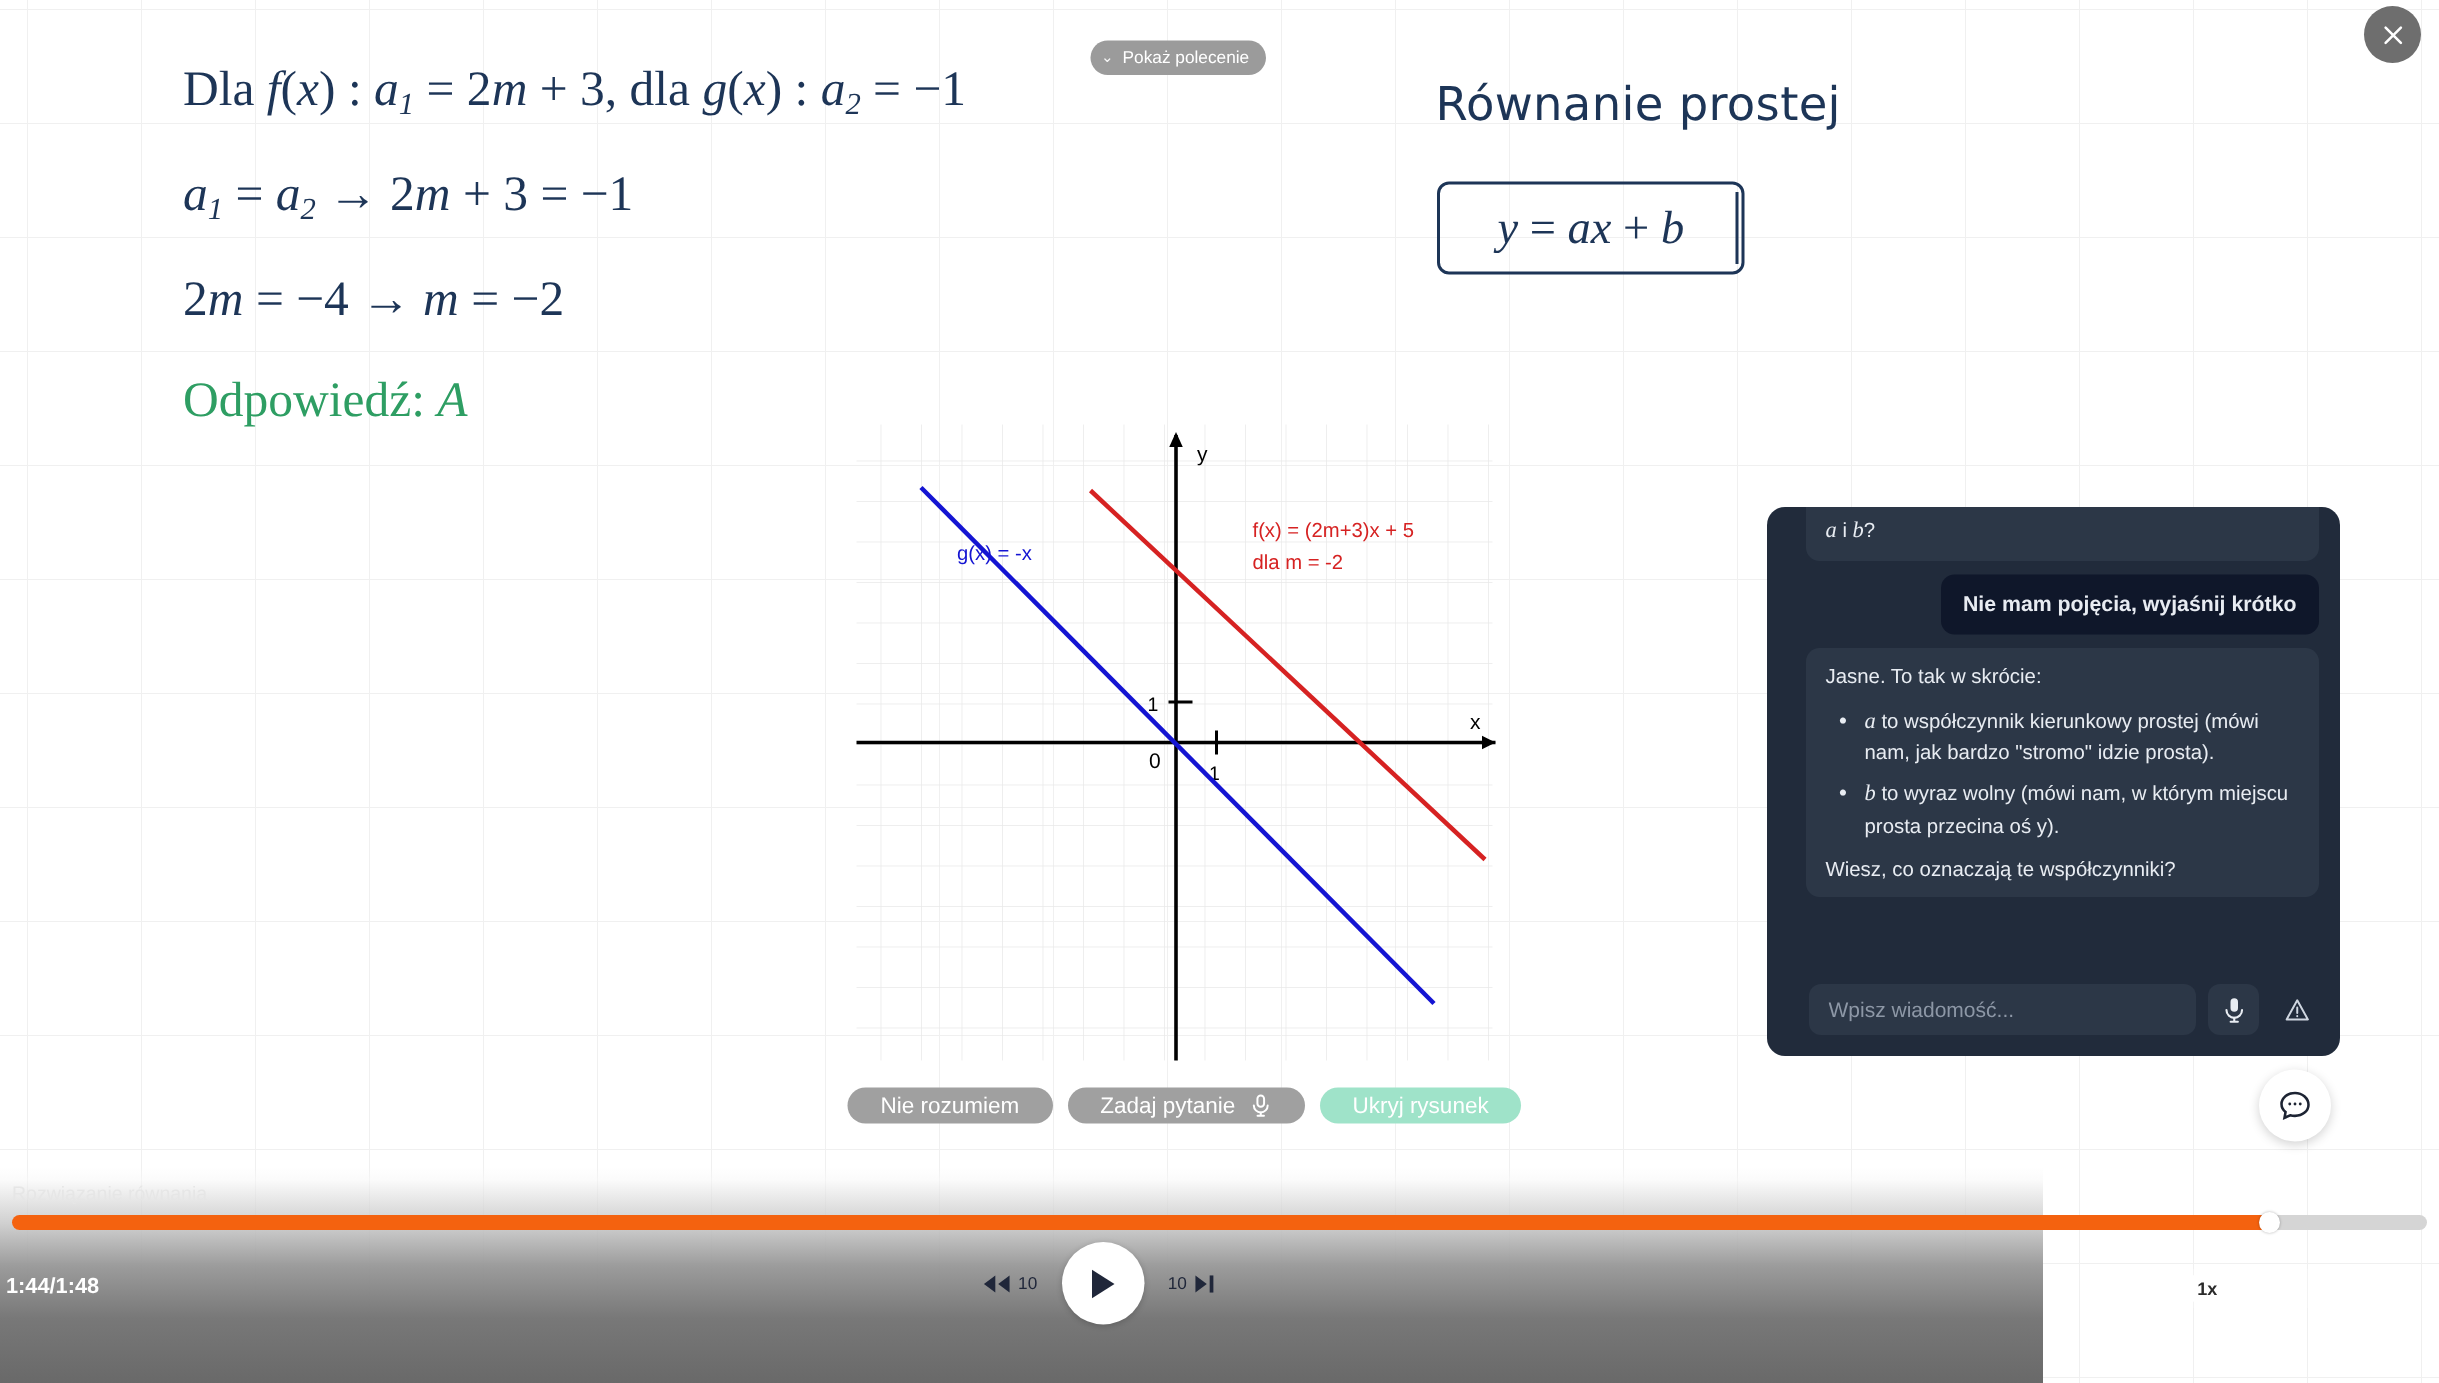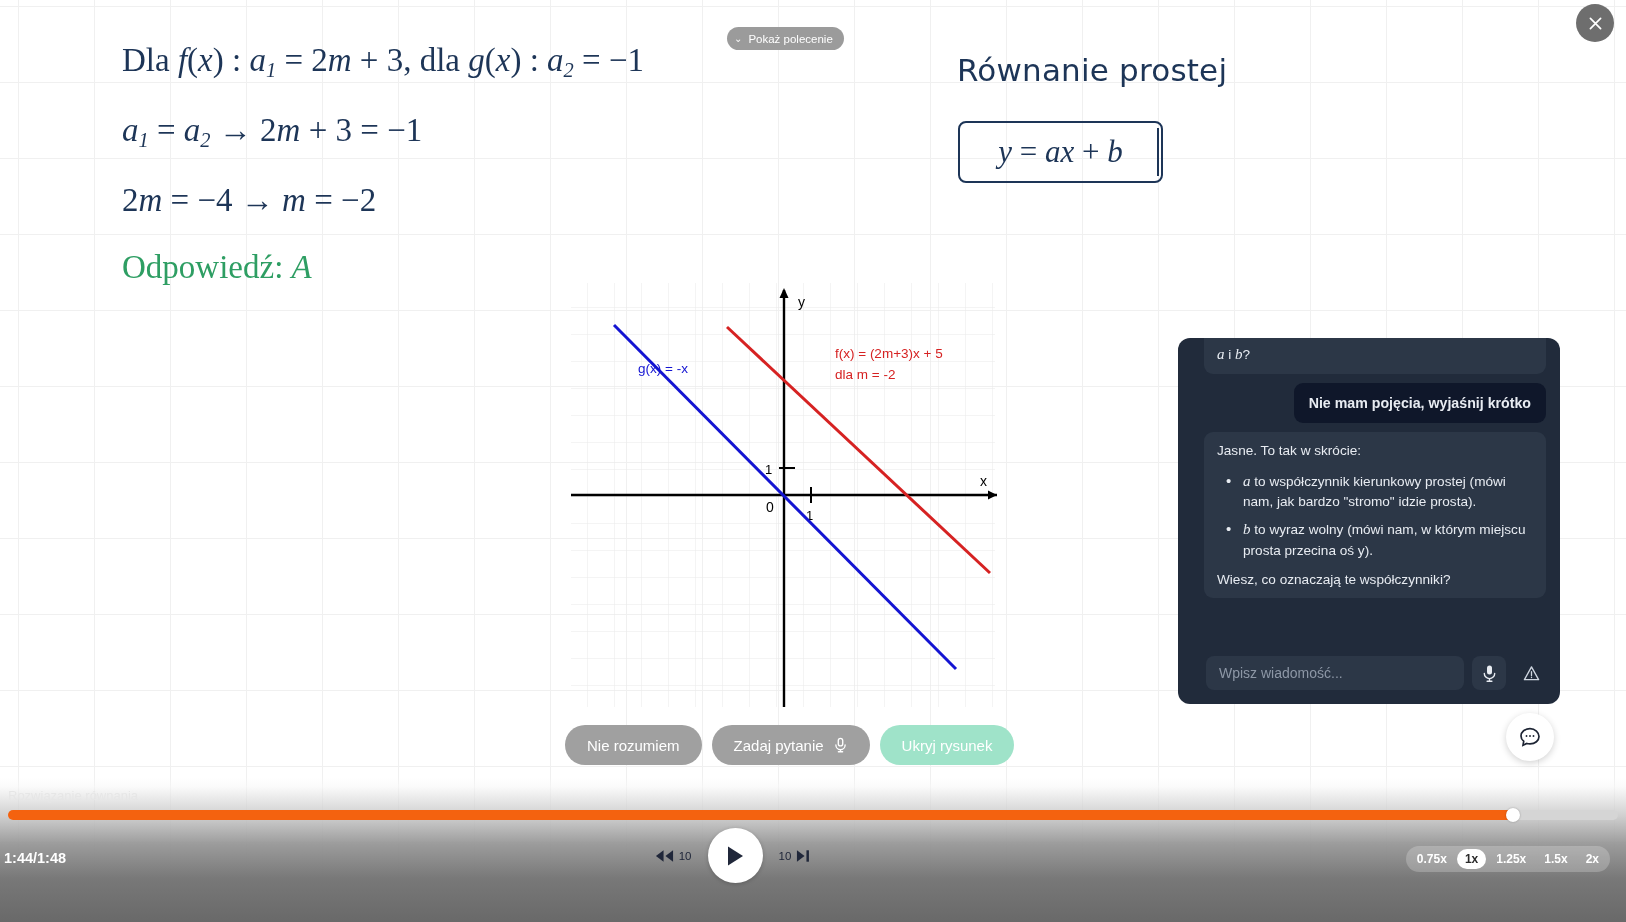--- a/index.html
+++ b/index.html
@@ -87,21 +87,21 @@
 
   
   .graph { position: absolute; left: 560px; top: 280px; width: 450px; height: 430px; }
 
   
   .btn-row {
     position: absolute; left: 565px; top: 725px;
     display: flex; align-items: center; gap: 10px;
   }
   .act-btn {
-    height: 40px; border-radius: 20px;
+    height: 24px; border-radius: 20px;
     background: #a0a0a0; color: #ffffff;
     font-size: 15px;
     display: flex; align-items: center; justify-content: center; gap: 9px;
     padding: 0 22px; cursor: pointer; white-space: nowrap;
   }
   .act-btn.green { background: #9fe3c9; color: #ffffff; }
   .act-btn svg { width: 15px; height: 16px; }
 
   
   .chat-panel {
@@ -178,21 +178,21 @@
     background: #ffffff;
     box-shadow: 0 2px 7px rgba(0,0,0,.18);
     display: flex; align-items: center; justify-content: center;
     cursor: pointer; z-index: 26;
   }
   .fab svg { width: 24px; height: 24px; }
 
   
   .player {
     position: absolute; left: 0; top: 778px;
-    width: 1626px; height: 144px;
+    width: 1362px; height: 144px;
     background: linear-gradient(to bottom,
        rgba(255,255,255,0) 0%,
        rgba(247,247,247,.55) 6%,
        rgba(200,200,200,.85) 26%,
        rgba(150,150,150,.95) 46%,
        rgba(120,120,120,1) 70%,
        rgba(105,105,105,1) 100%);
     z-index: 35;
   }
   .player-title {

